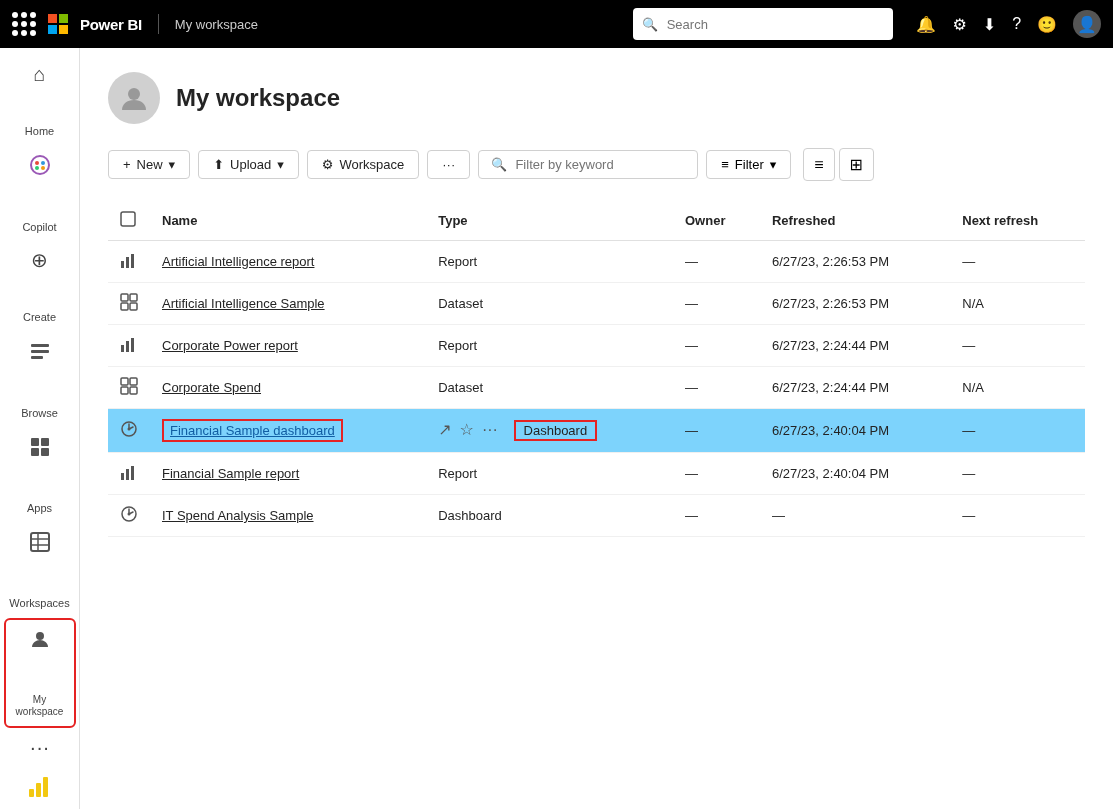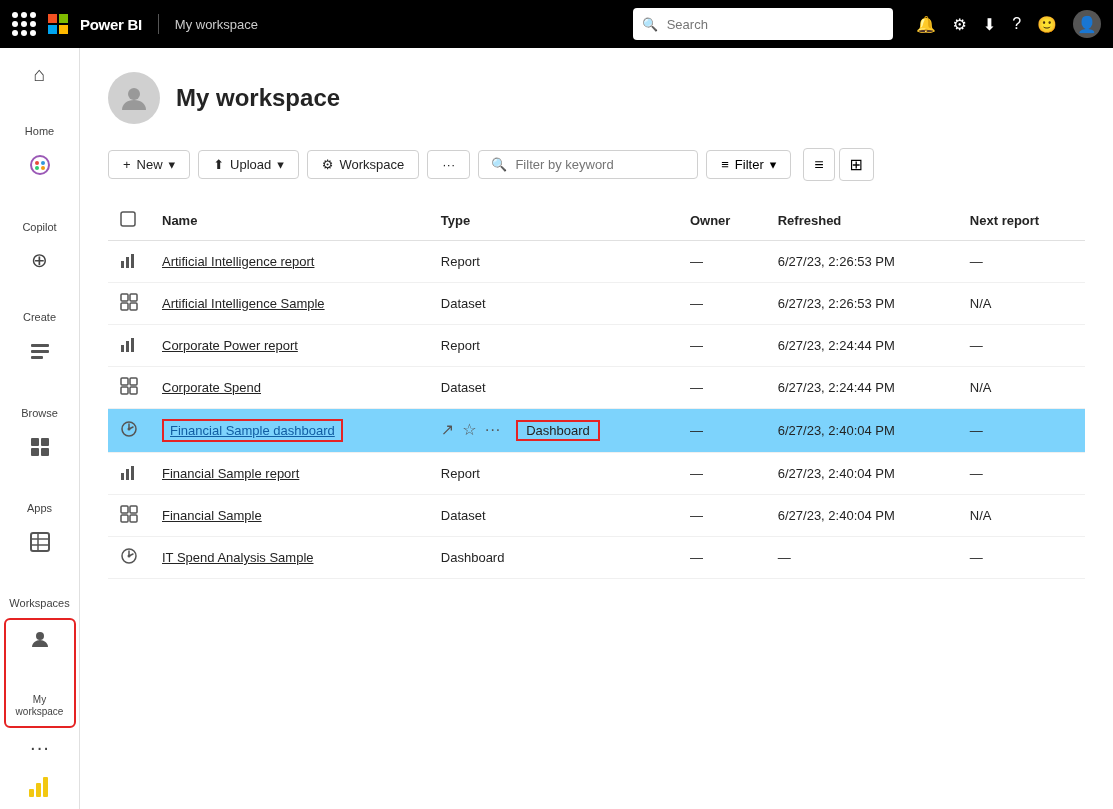--- a/index.html
+++ b/index.html
@@ -293,21 +293,21 @@
           <span>
             <svg width="16" height="16" viewBox="0 0 16 16">
                 <rect x="1" y="1" width="14" height="14" rx="2" fill="none" stroke="#555" stroke-width="1.5"></rect>
               </svg>
           </span>
         </th>
         <th>Name</th>
         <th>Type</th>
         <th>Owner</th>
         <th>Refreshed</th>
-        <th>Next report</th>
+        <th>Next refresh</th>
       </tr>
     </thead>
     <tbody id="table-body">
         <tr>
     <td style="text-align:center;"><svg width="18" height="18" viewBox="0 0 18 18">
               <rect x="1" y="10" width="3" height="7" fill="#555"></rect>
               <rect x="6" y="6" width="3" height="11" fill="#555"></rect>
               <rect x="11" y="3" width="3" height="14" fill="#555"></rect>
             </svg></td>
     <td><span class="item-name">Artificial Intelligence report</span></td>
@@ -381,33 +381,20 @@
               <rect x="11" y="3" width="3" height="14" fill="#555"></rect>
             </svg></td>
     <td><span class="item-name">Financial Sample report</span></td>
     <td>Report</td>
     <td class="dash">—</td>
     <td>6/27/23, 2:40:04 PM</td>
     <td>—</td>
   </tr>
         <tr>
     <td style="text-align:center;"><svg width="18" height="18" viewBox="0 0 18 18">
-              <rect x="1" y="1" width="7" height="7" rx="1" fill="none" stroke="#555" stroke-width="1.5"></rect>
-              <rect x="10" y="1" width="7" height="7" rx="1" fill="none" stroke="#555" stroke-width="1.5"></rect>
-              <rect x="1" y="10" width="7" height="7" rx="1" fill="none" stroke="#555" stroke-width="1.5"></rect>
-              <rect x="10" y="10" width="7" height="7" rx="1" fill="none" stroke="#555" stroke-width="1.5"></rect>
-            </svg></td>
-    <td><span class="item-name">Financial Sample</span></td>
-    <td>Dataset</td>
-    <td class="dash">—</td>
-    <td>6/27/23, 2:40:04 PM</td>
-    <td>N/A</td>
-  </tr>
-        <tr>
-    <td style="text-align:center;"><svg width="18" height="18" viewBox="0 0 18 18">
               <circle cx="9" cy="9" r="7" fill="none" stroke="#555" stroke-width="1.5"></circle>
               <polyline points="9,9 9,4" stroke="#555" stroke-width="1.5" stroke-linecap="round"></polyline>
               <polyline points="9,9 13,7" stroke="#555" stroke-width="1.5" stroke-linecap="round"></polyline>
               <circle cx="9" cy="9" r="1.5" fill="#555"></circle>
             </svg></td>
     <td><span class="item-name">IT Spend Analysis Sample</span></td>
     <td>Dashboard</td>
     <td class="dash">—</td>
     <td>—</td>
     <td>—</td>

